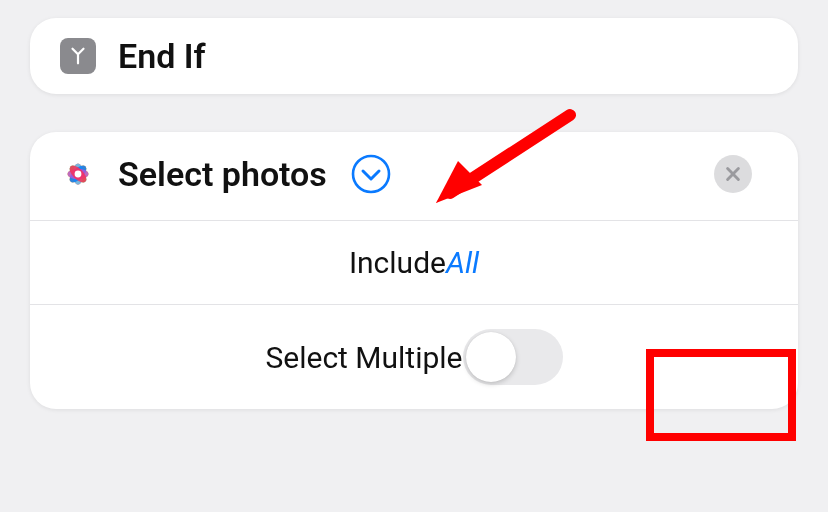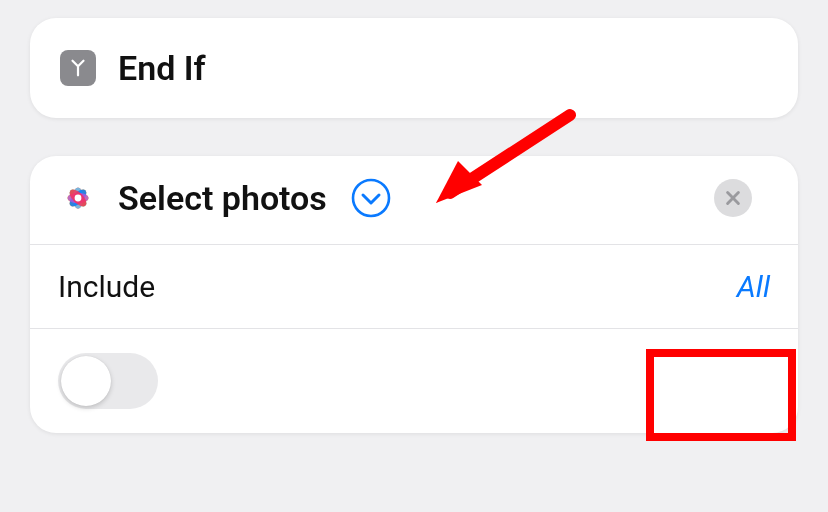--- a/index.html
+++ b/index.html
@@ -10,37 +10,37 @@
     padding: 18px 30px;
     overflow: hidden;
   }
   .card {
     background: #ffffff;
     border-radius: 26px;
     box-shadow: 0 1px 4px rgba(0,0,0,0.08);
     margin-bottom: 38px;
   }
   .end-if-card {
-    height: 100px;
+    height: 76px;
     display: flex;
     align-items: center;
     padding: 0 30px;
   }
   .select-card {
     padding: 0;
   }
   .header-row {
     display: flex;
     align-items: center;
     padding: 22px 46px 26px 30px;
   }
   .option-row {
     display: flex;
     align-items: center;
-    justify-content: space-between;
+    justify-content: center;
     padding: 24px 28px;
     border-top: 1px solid #e3e3e6;
   }
   .option-row:first-of-type { border-top: none; }
   .branch-icon {
     width: 36px; height: 36px;
     background: #8a8a8e;
     border-radius: 8px;
     display: flex; align-items: center; justify-content: center;
     margin-right: 22px;
@@ -155,20 +155,21 @@
         </svg>
     </span>
   </div>
 
   <div class="option-row" style="border-top:1px solid #e3e3e6;">
     <span class="opt-label">Include</span>
     <span class="opt-value">All</span>
   </div>
 
   <div class="option-row">
+    <span class="opt-label">Select Multiple</span>
     <span class="toggle">
       <span class="knob"></span>
     </span>
   </div>
 </div>
 
 <div class="highlight-box" style="left:646px; top:349px; width:150px; height:92px;"></div>
 
 <svg class="arrow-annot" style="left:430px; top:105px; width:160px; height:120px;" viewBox="0 0 160 120">
   <defs>

